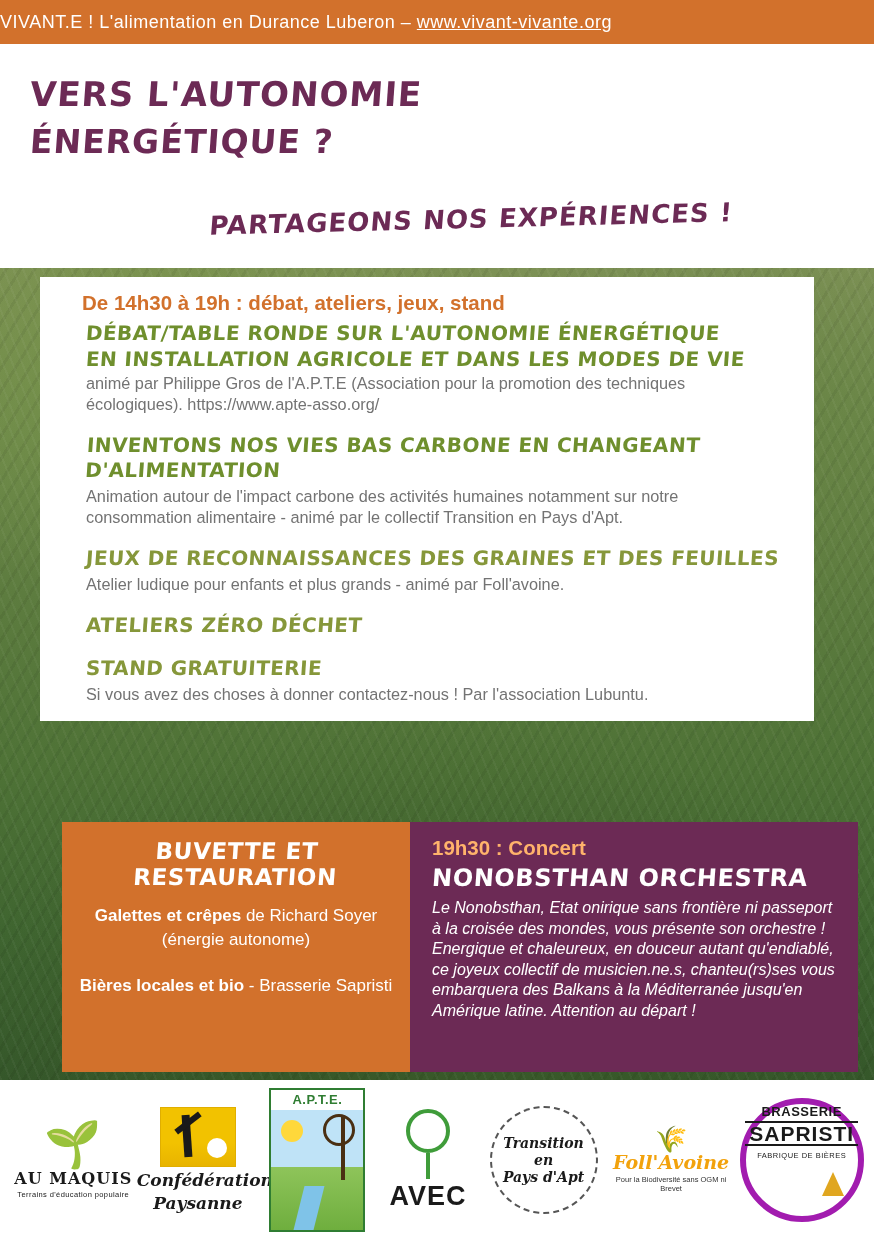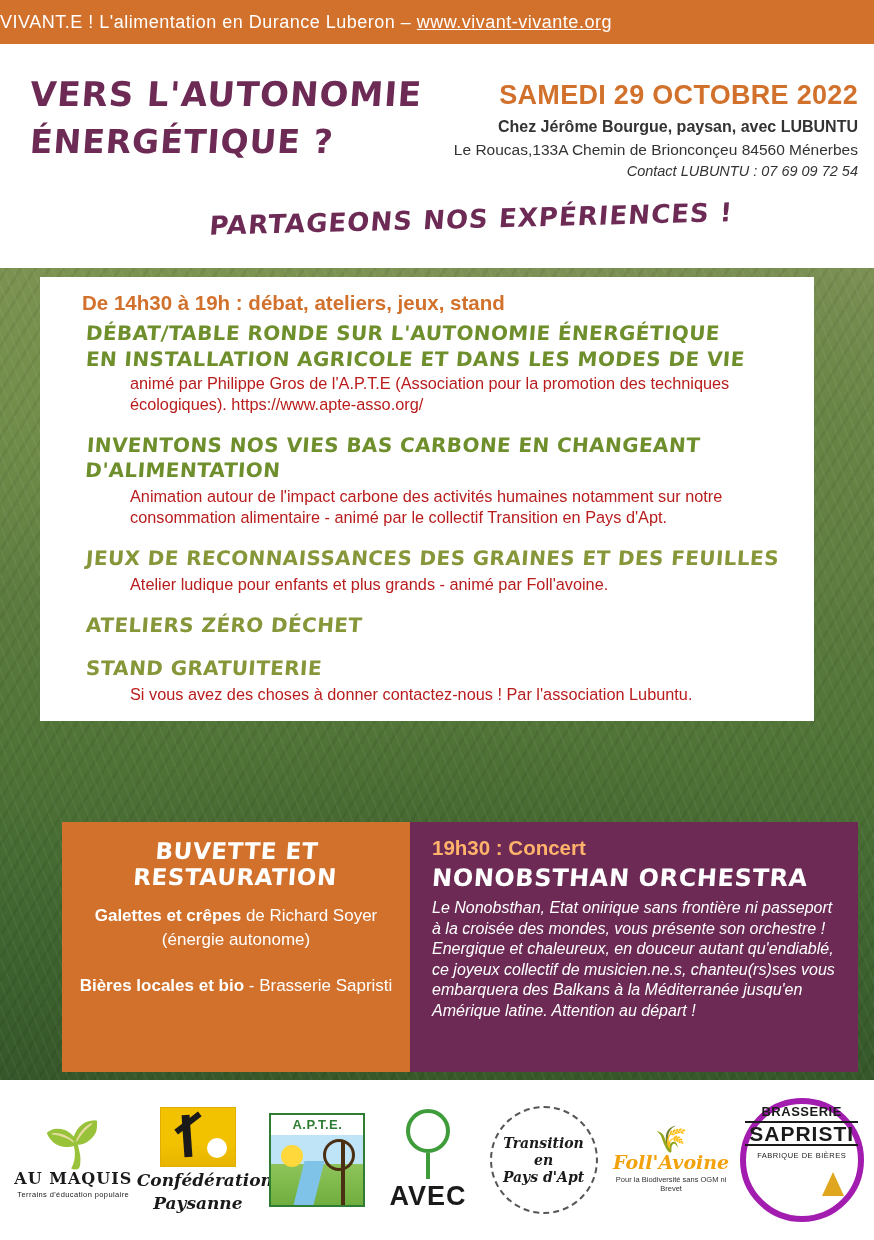--- a/index.html
+++ b/index.html
@@ -158,24 +158,23 @@
     font-size: 20px;
     line-height: 25px;
     letter-spacing: 0.4px;
     text-transform: uppercase;
     transform: skewX(-4deg);
     margin-bottom: 3px;
   }
   .bt.green { color: #6f8f2d; }
   .bt.olive { color: #86973a; }
   .block .bd {
-    color: #b91c1c;
+    color: #737373;
     font-size: 16.3px;
     line-height: 21px;
-    margin-left: 44px;
   }
   .block.first .bt { margin-bottom: 1px; }
 
   
   .panel-orange {
     position: absolute;
     left: 62px;
     top: 822px;
     width: 348px;
     height: 250px;
@@ -279,21 +278,21 @@
     background: #1a1a1a; transform: rotate(-38deg);
   }
   .logo-cp .name {
     font-family: "DejaVu Serif", serif; font-style: italic; font-weight: bold;
     font-size: 17px; line-height: 19px; margin-top: 4px;
   }
 
   
   .logo-apte { width: 108px; }
   .logo-apte .box {
-    width: 96px; height: 94px; margin: 0 auto;
+    width: 96px; height: 144px; margin: 0 auto;
     border: 2px solid #2f7d32; box-sizing: border-box;
     background: linear-gradient(180deg,#bfe3f7 0%, #bfe3f7 55%, #8ec45a 55%, #6fae3e 100%);
     position: relative; overflow: hidden;
   }
   .logo-apte .box .hdr {
     position: absolute; top: 0; left: 0; right: 0; height: 20px;
     background: #ffffff; color: #2f7d32; font-weight: bold; font-size: 13px;
     line-height: 20px; letter-spacing: 0.5px;
   }
   .logo-apte .box .sun2 {
@@ -374,26 +373,20 @@
       <span>VIVANT.E ! L'alimentation en Durance Luberon – </span><span class="url">www.vivant-vivante.org</span>
     </div>
   </div>
 
   <div class="header">
     <div class="title-left">
       <div class="l1">Vers l'autonomie</div>
       <div class="l2">énergétique ?</div>
     </div>
     <div class="subtitle">Partageons nos expériences !</div>
-    <div class="header-right">
-      <div class="date">SAMEDI 29 OCTOBRE 2022</div>
-      <div class="host">Chez Jérôme Bourgue, paysan, avec LUBUNTU</div>
-      <div class="addr">Le Roucas,133A Chemin de Brionconçeu 84560 Ménerbes</div>
-      <div class="contact">Contact LUBUNTU : 07 69 09 72 54</div>
-    </div>
   </div>
 
   <div class="photo"></div>
 
   <div class="program">
     <div class="prog-head">De 14h30 à 19h : débat, ateliers, jeux, stand</div>
 
     <div class="block first">
       <div class="bt green">Débat/table ronde sur l'autonomie énergétique</div>
       <div class="bt green">en installation agricole et dans les modes de vie</div>

